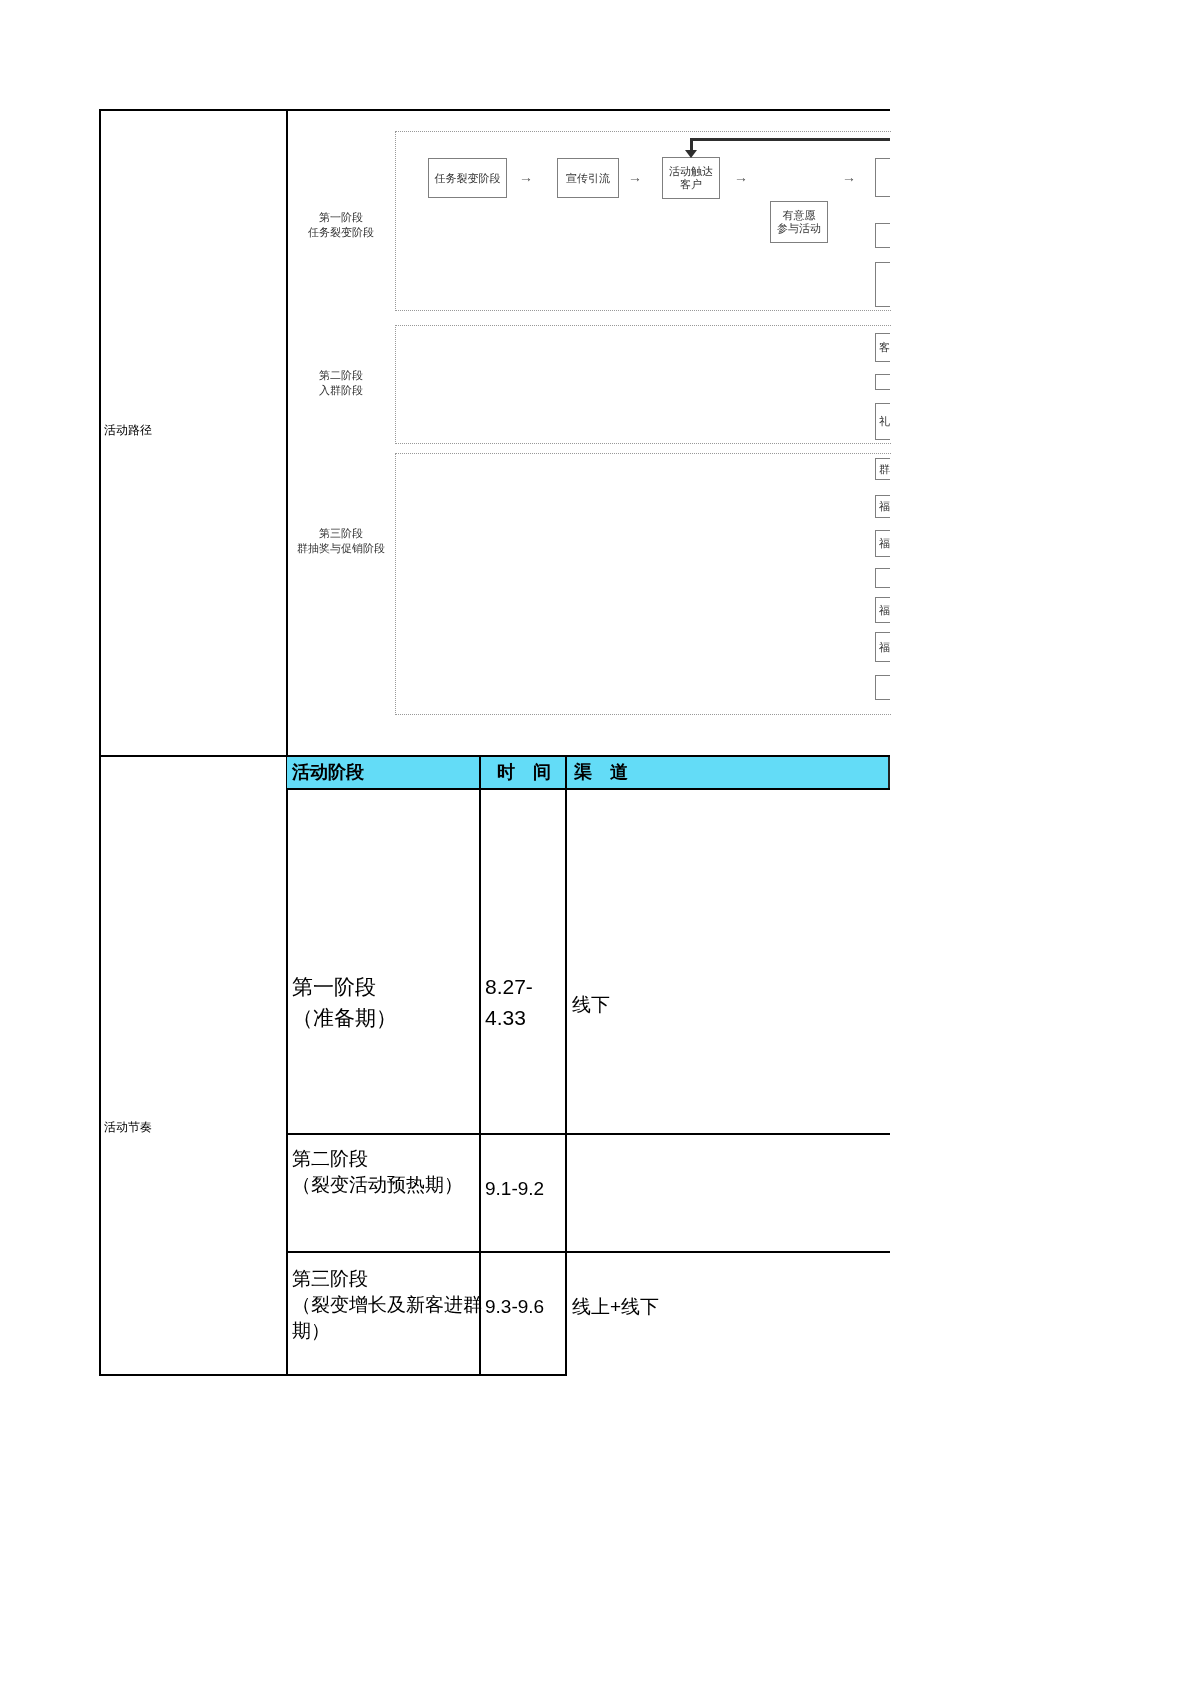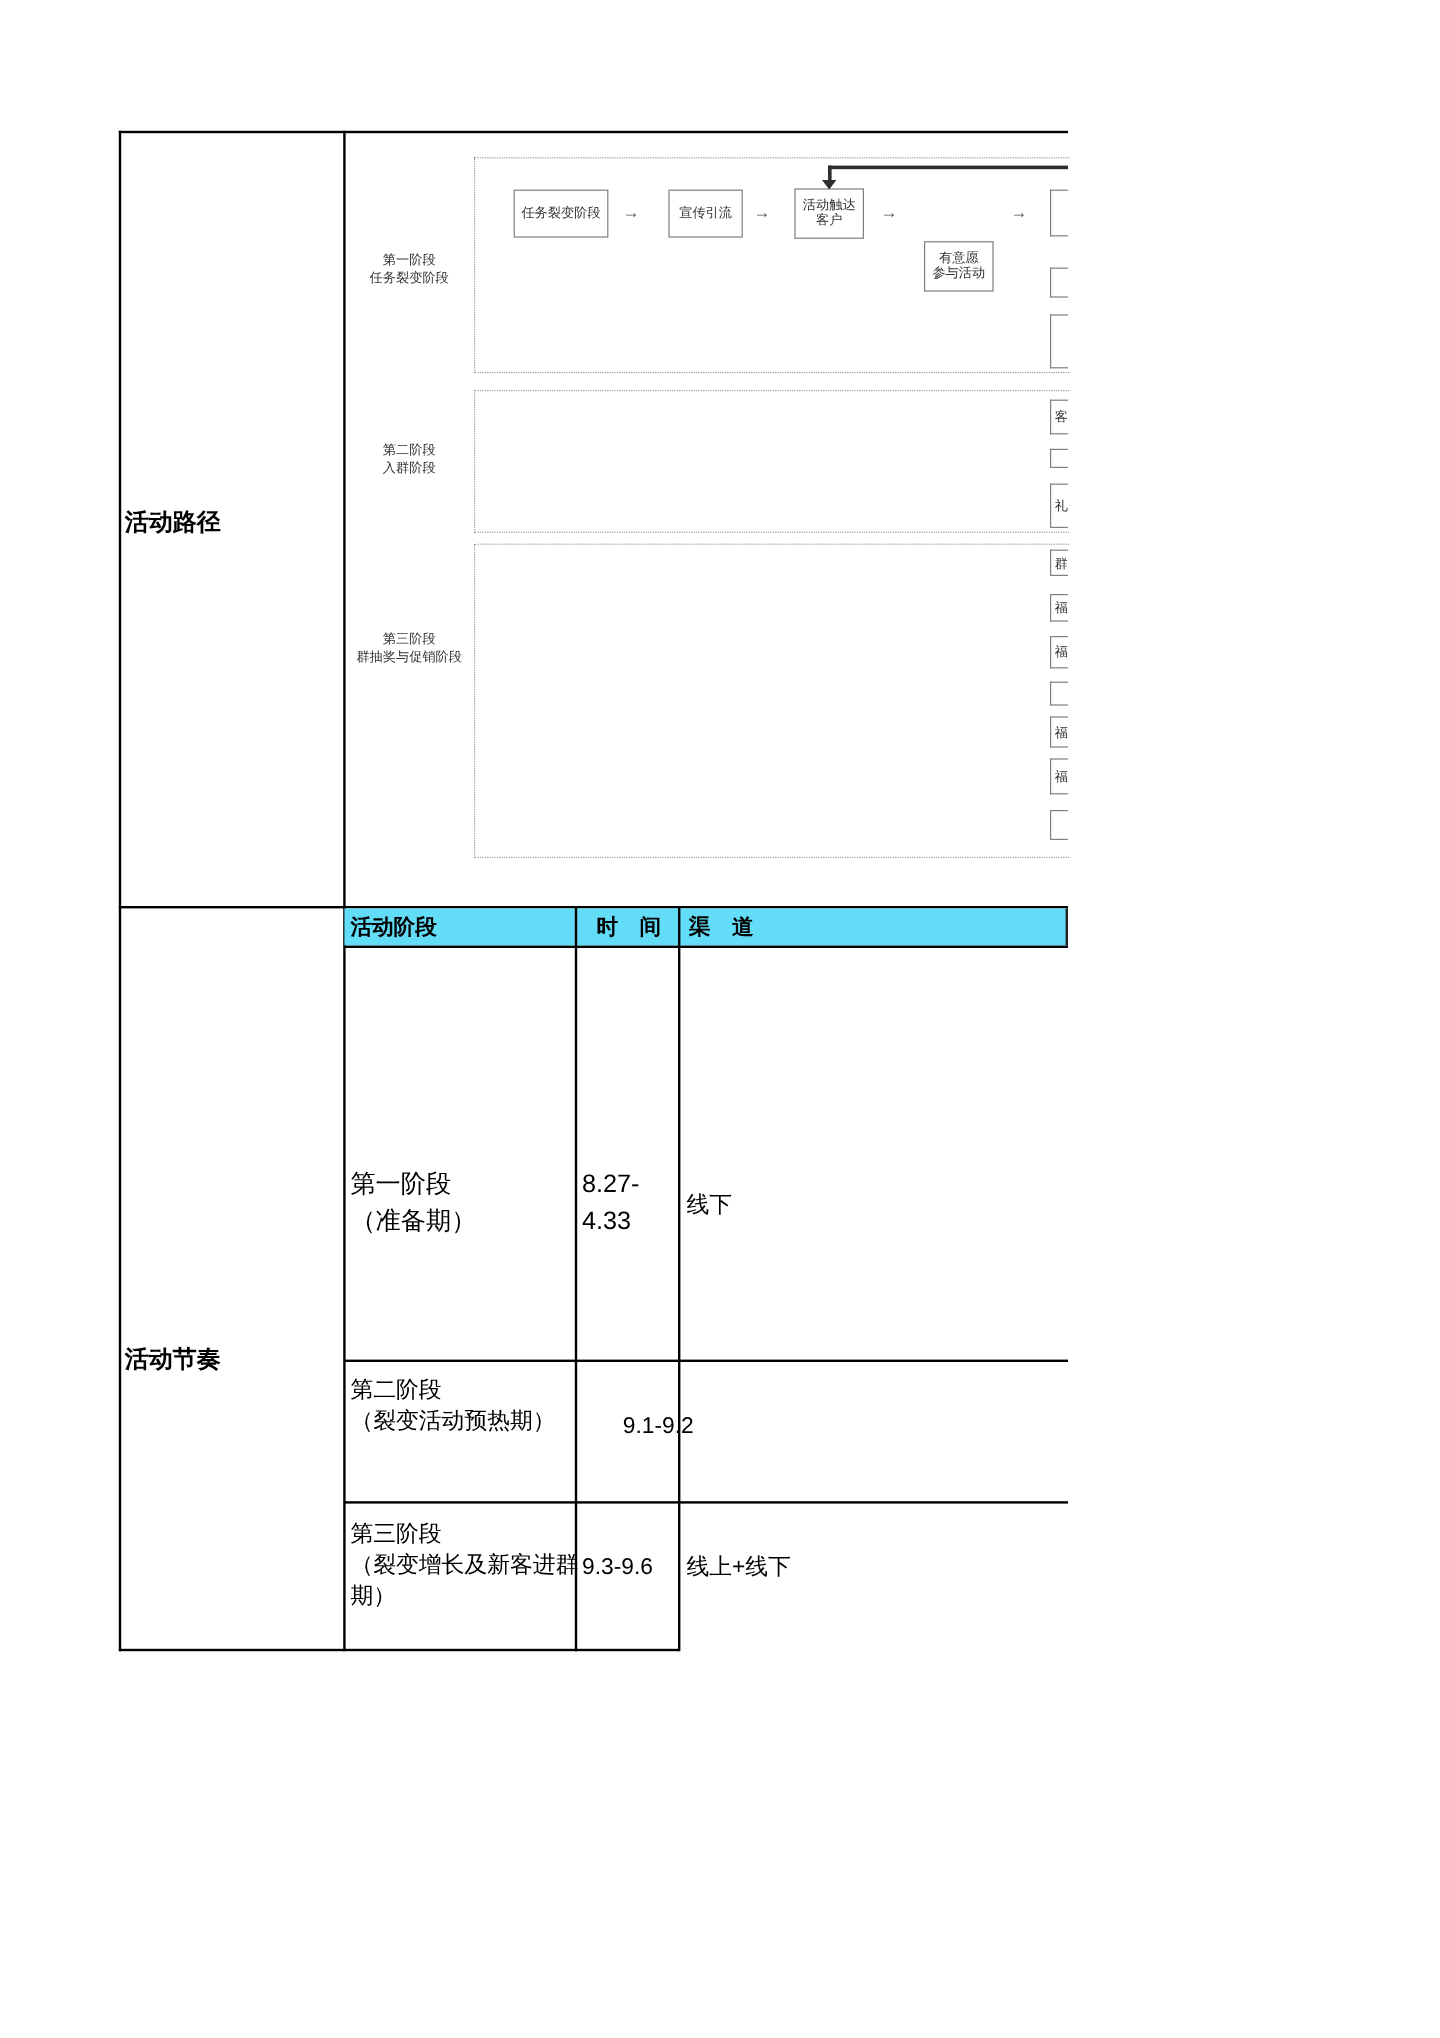--- a/index.html
+++ b/index.html
@@ -14,21 +14,21 @@
         font-size:11px;line-height:13px;color:#333;white-space:pre-line;}
   .farrow{position:absolute;font-size:14px;color:#555;line-height:14px;}
   .pbox{position:absolute;left:875px;width:15px;border:1px solid #7f7f7f;border-right:none;
         background:#fff;overflow:hidden;display:flex;align-items:center;
         font-size:11px;color:#333;padding-left:3px;box-sizing:border-box;}
   .fb-h{position:absolute;left:690px;top:138px;width:200px;height:3px;background:#2e2e2e;}
   .fb-v{position:absolute;left:690px;top:138px;width:3px;height:13px;background:#2e2e2e;}
   .fb-head{position:absolute;left:685px;top:150px;width:0;height:0;
            border-left:6px solid transparent;border-right:6px solid transparent;
            border-top:8px solid #2e2e2e;}
-  .row-label{position:absolute;left:104px;font-weight:bold;font-size:20px;color:#000;}
+  .row-label{position:absolute;left:104px;font-weight:normal;font-size:12px;color:#000;}
   .hdr-bg{position:absolute;left:287px;top:757px;width:603px;height:31px;background:#63DCF7;}
   .hdr-edge{position:absolute;left:888px;top:757px;width:2px;height:31px;background:#222;}
   .hdr-text{position:absolute;top:757px;line-height:31px;font-weight:bold;font-size:18px;color:#000;}
   .cell-text{position:absolute;white-space:pre-line;color:#000;}
   .t-lg{font-size:21px;line-height:31px;}
   .t-md{font-size:19px;line-height:26px;}
 </style>
 </head>
 <body>
 
@@ -99,21 +99,21 @@
   <div class="line" style="left:565px;top:755px;width:2px;height:621px;"></div>
 
   <div class="cell-text t-lg" style="left:292px;top:971px;">第一阶段
 （准备期）</div>
   <div class="cell-text t-lg" style="left:485px;top:971px;">8.27-
 4.33</div>
   <div class="cell-text t-md" style="left:572px;top:992px;">线下</div>
 
   <div class="cell-text t-md" style="left:292px;top:1146px;">第二阶段
 （裂变活动预热期）</div>
-  <div class="cell-text t-md" style="left:485px;top:1176px;margin-left:34px;">9.1-9.2</div>
+  <div class="cell-text t-md" style="left:485px;top:1176px;">9.1-9.2</div>
 
   <div class="cell-text t-md" style="left:292px;top:1266px;">第三阶段
 （裂变增长及新客进群
 期）</div>
   <div class="cell-text t-md" style="left:485px;top:1294px;">9.3-9.6</div>
   <div class="cell-text t-md" style="left:572px;top:1294px;">线上+线下</div>
 
 </div>
 
 </body></html>

